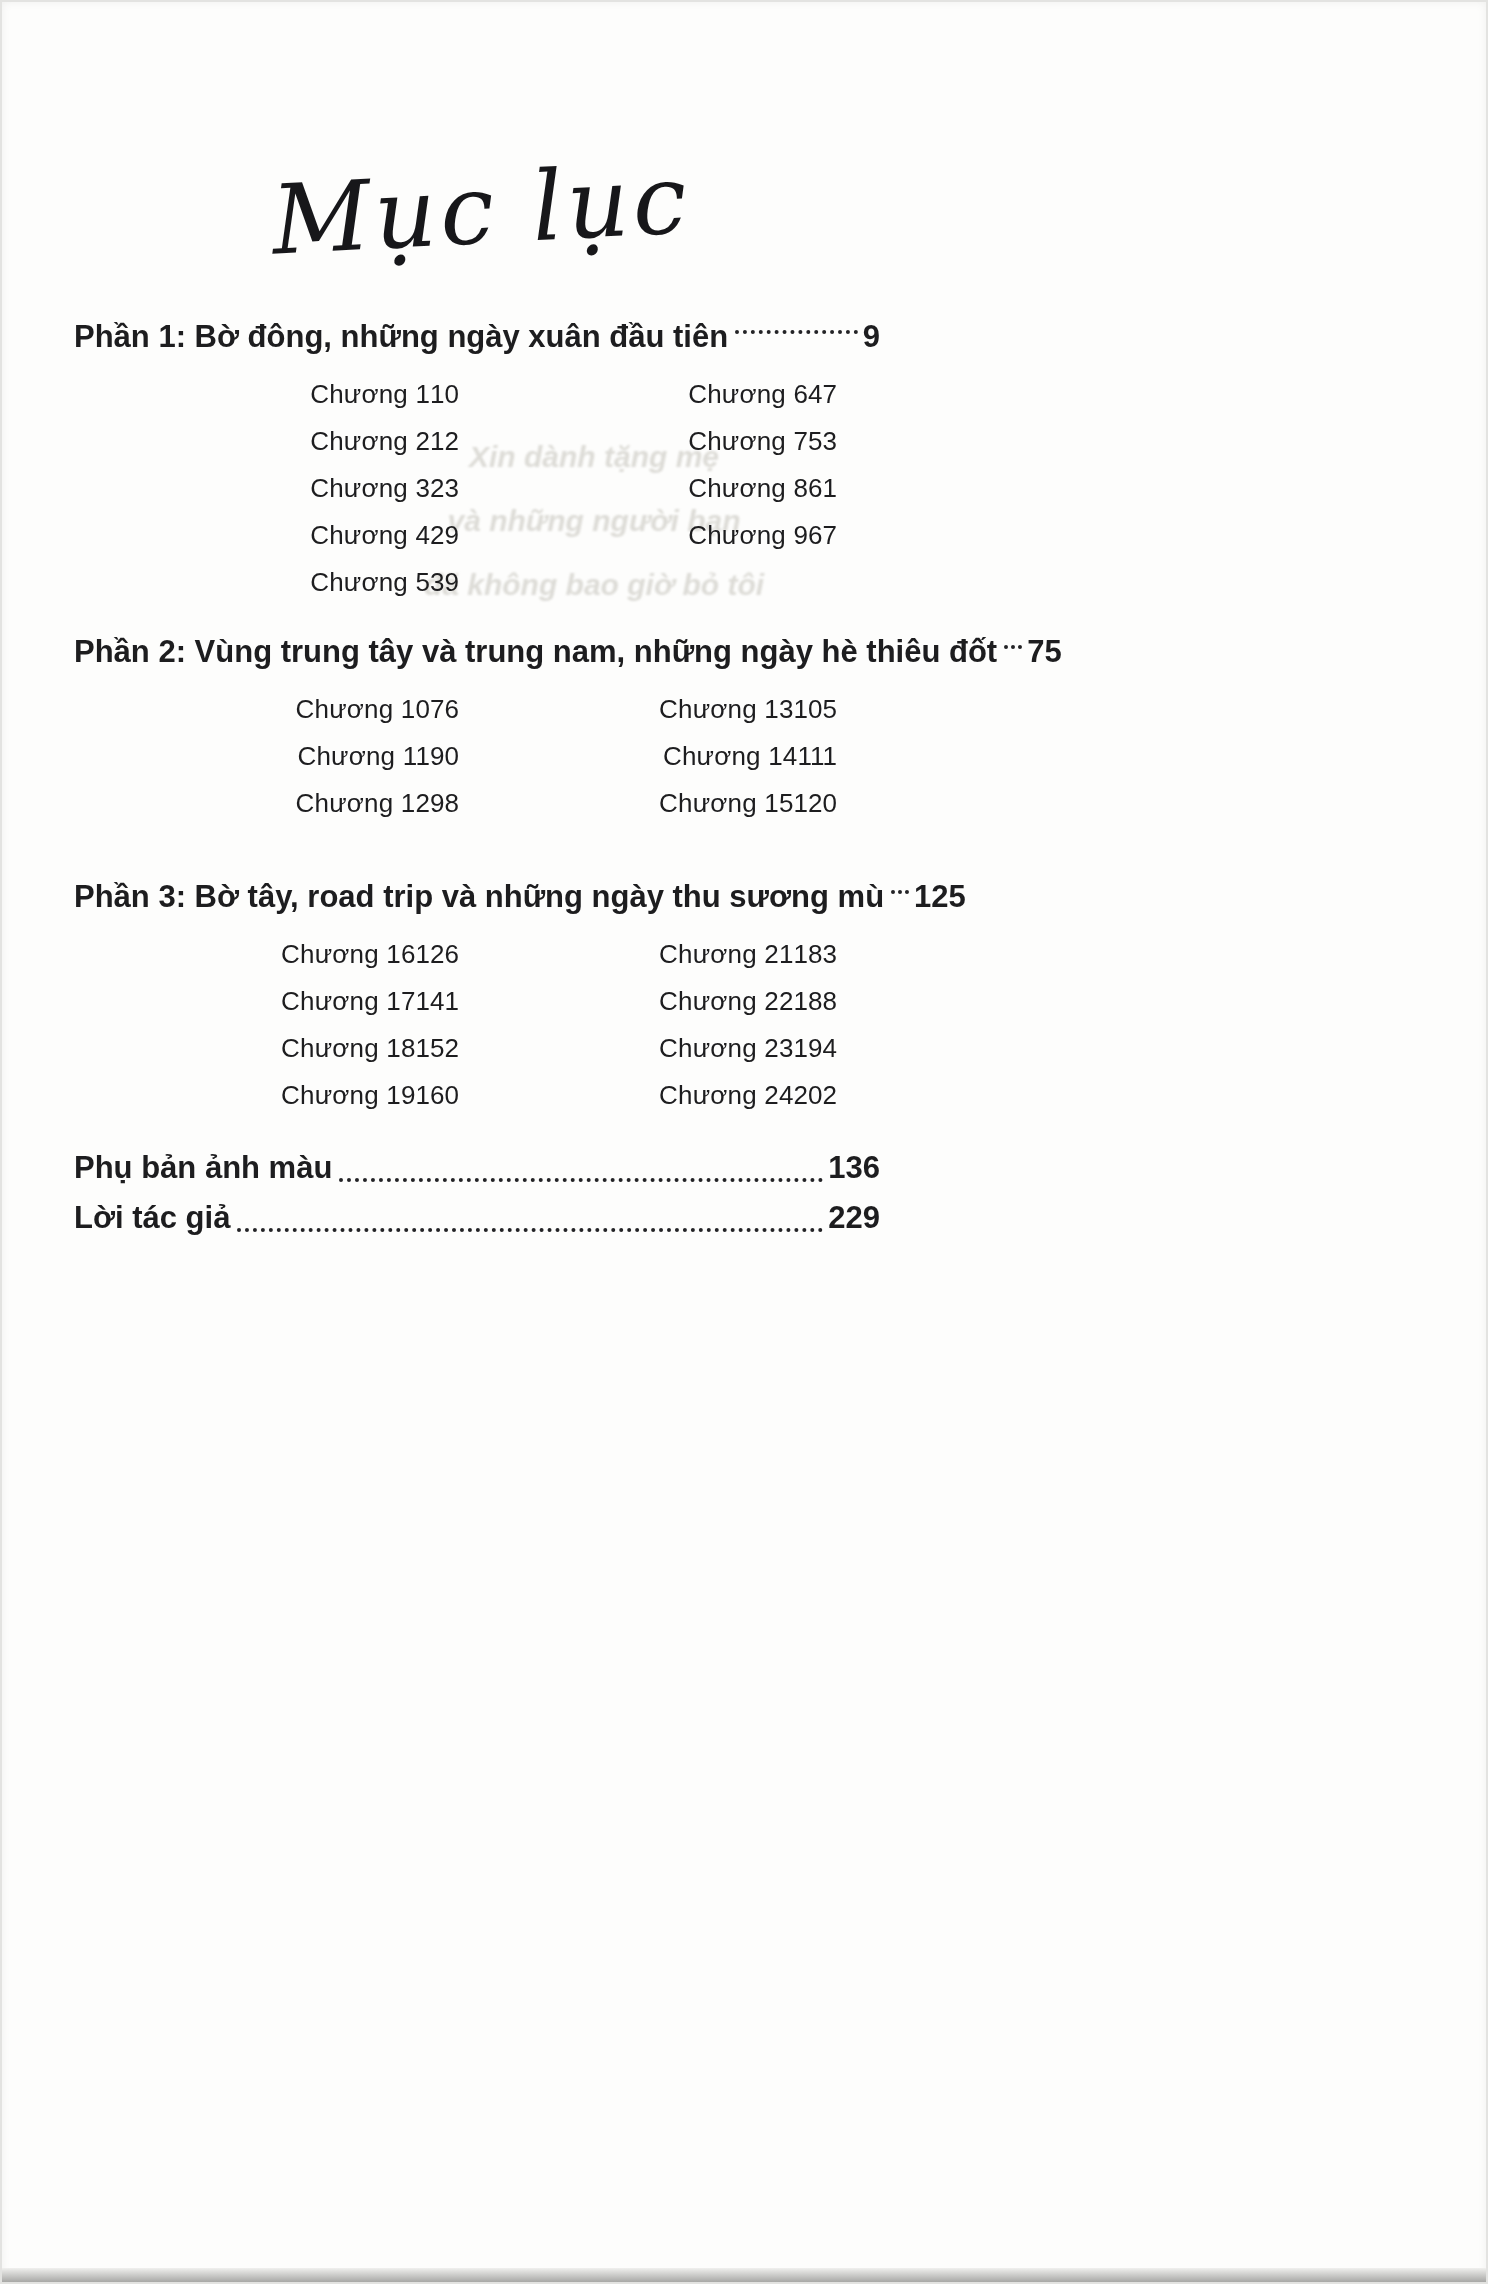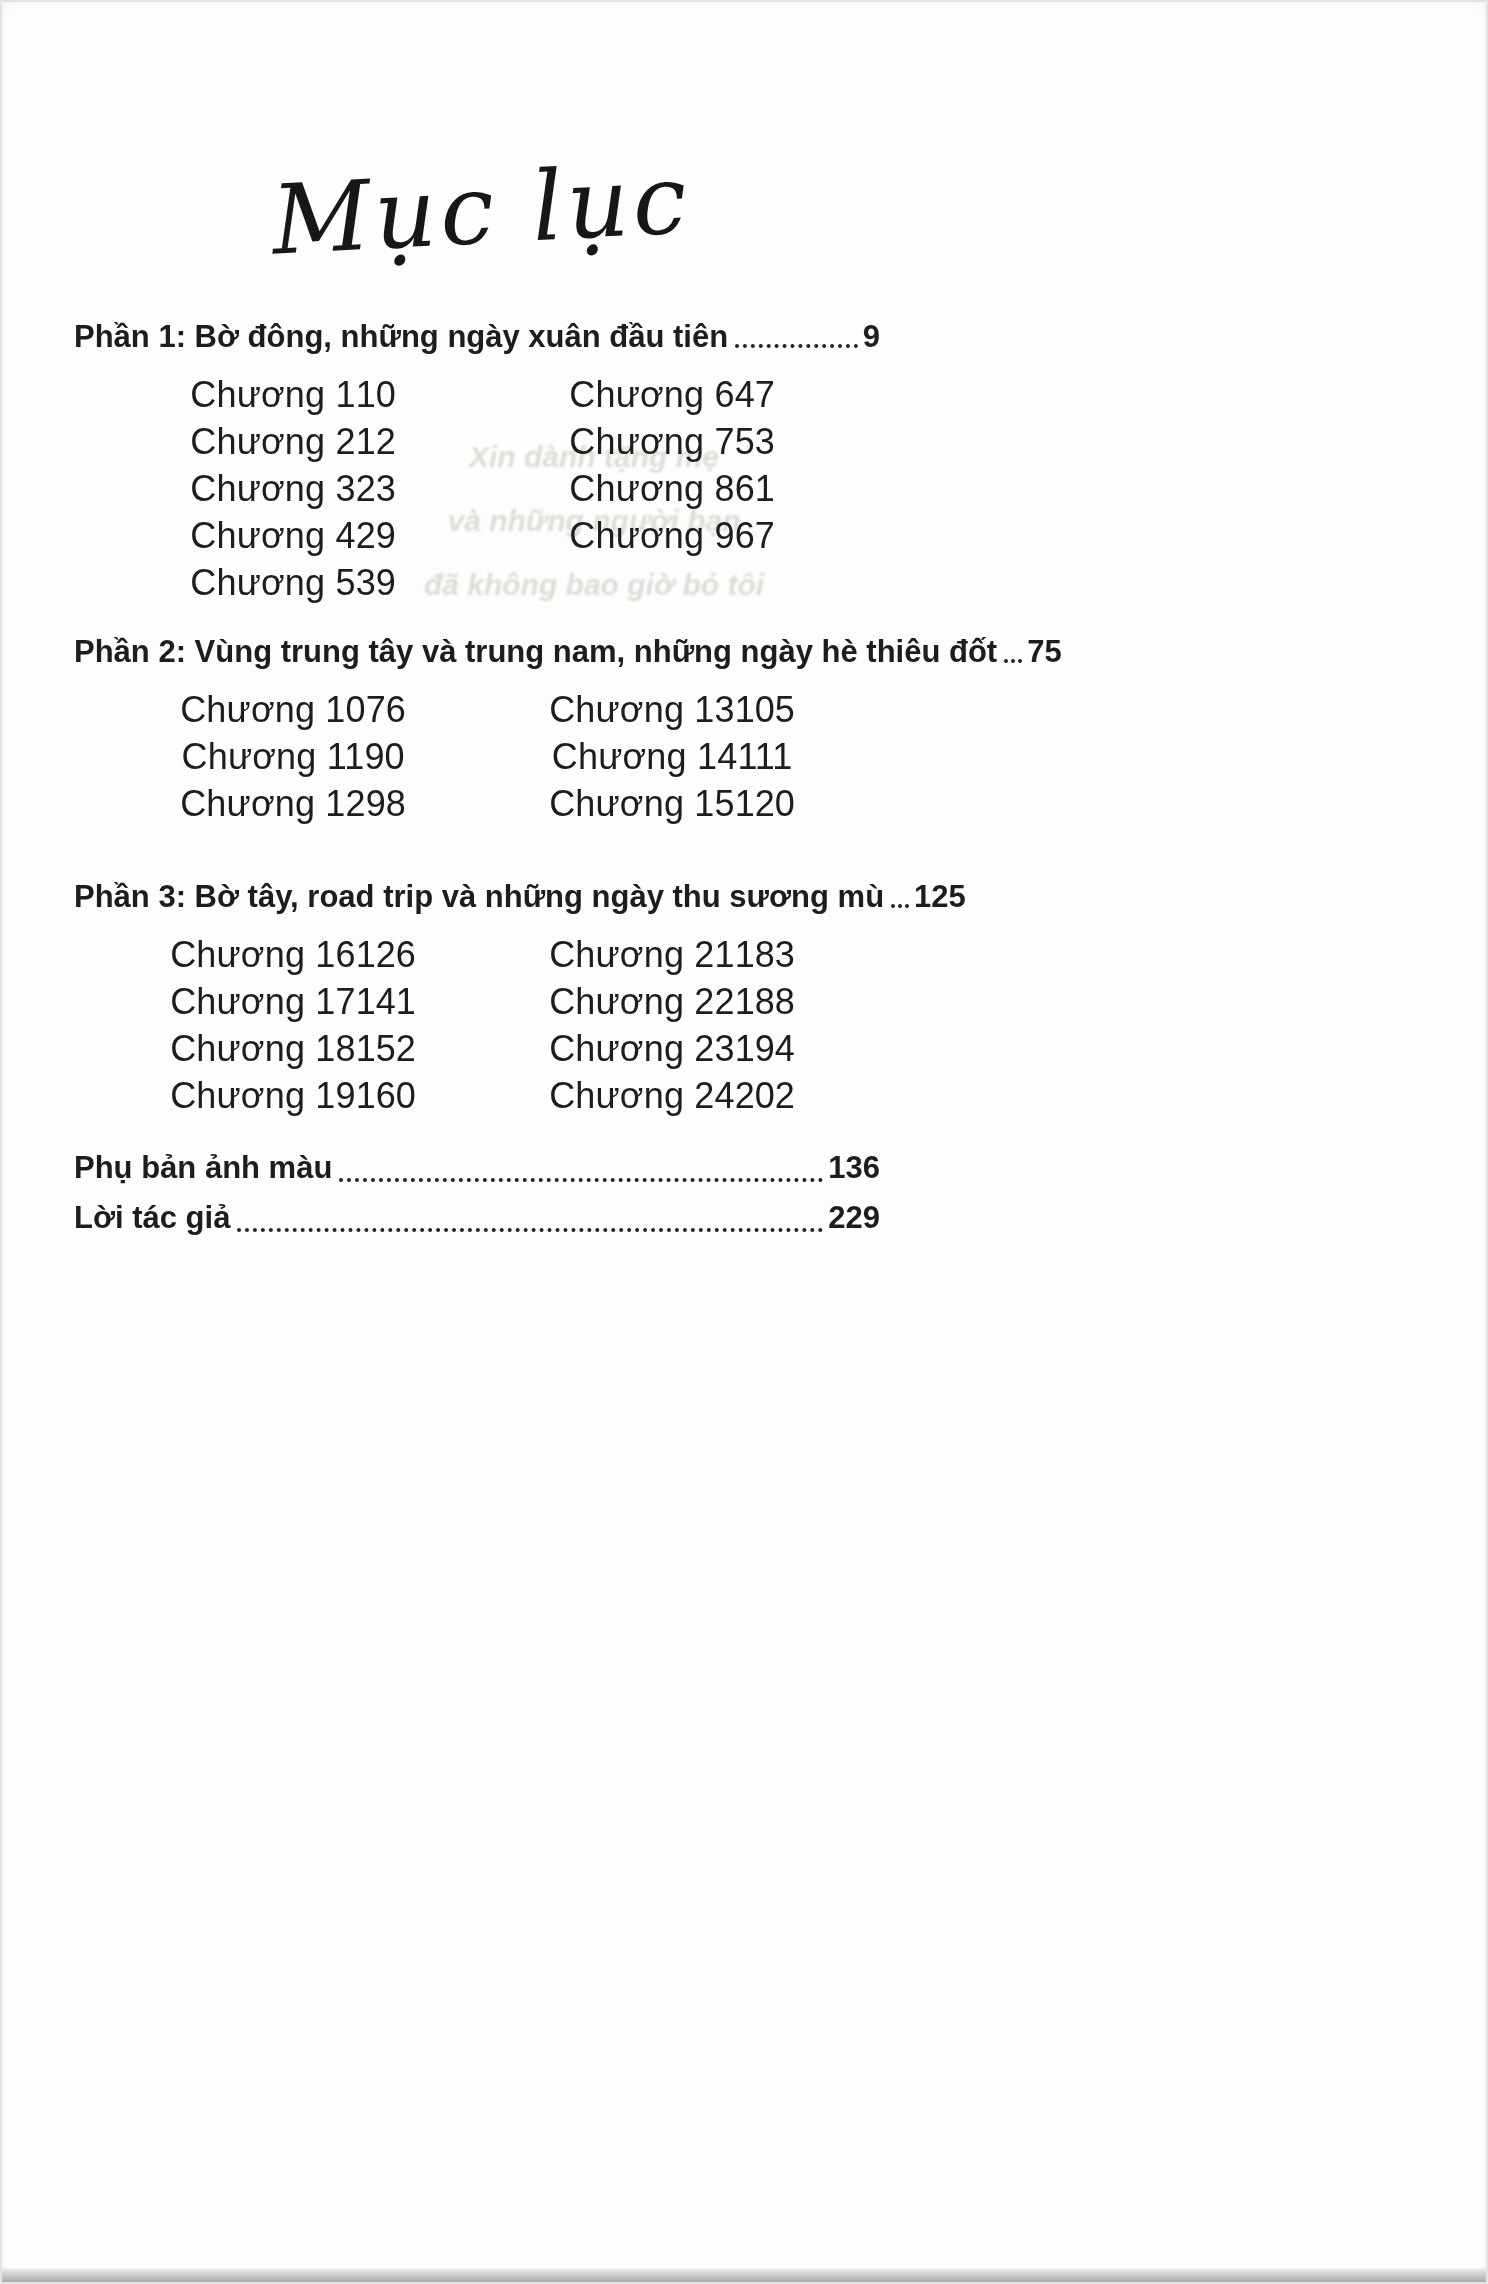--- a/index.html
+++ b/index.html
@@ -33,21 +33,21 @@
     font-style: italic;
     font-weight: normal;
     font-size: 96px;
     line-height: 1.05;
     letter-spacing: 4px;
     transform: rotate(-3deg);
     color: #17171a;
   }
   .part-heading {
     display: flex;
-    align-items: flex-end;
+    align-items: center;
     font-weight: bold;
     font-size: 31px;
     line-height: 40px;
     white-space: nowrap;
   }
   .ph-1 { margin-top: 56px; }
   .ph-2 { margin-top: 26px; }
   .ph-3 { margin-top: 50px; }
   .leader {
     flex: 1;
@@ -63,22 +63,22 @@
   .col-left {
     margin-left: 53px;
     width: 332px;
   }
   .col-right {
     margin-left: 48px;
     width: 330px;
   }
   .chap-row {
     display: flex;
-    justify-content: center;
-    font-size: 36px;
+    justify-content: flex-end;
+    font-size: 26px;
     line-height: 47px;
   }
   .chap-label { letter-spacing: 0.2px; }
   .chap-page { }
   .extras { margin-top: 24px; }
   .extra-row {
     display: flex;
     align-items: flex-end;
     font-weight: bold;
     font-size: 31px;

